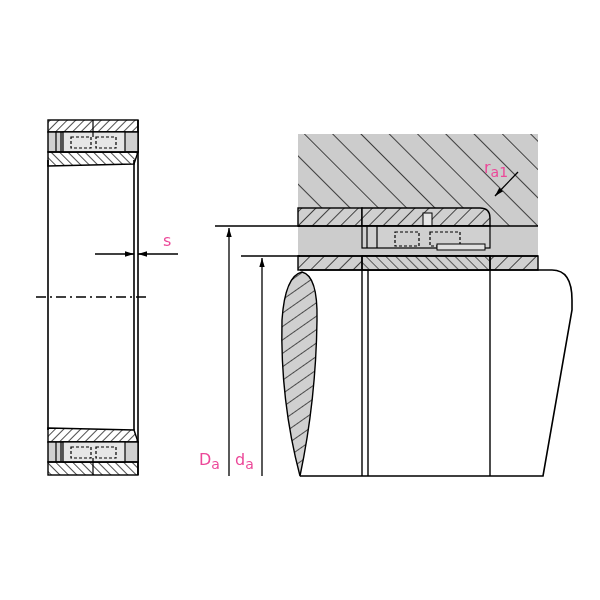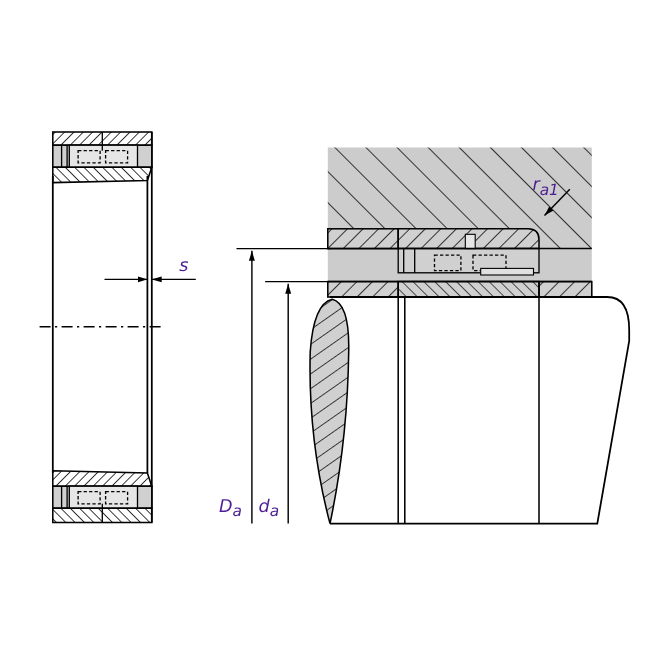--- a/index.html
+++ b/index.html
@@ -1,18 +1,18 @@
 <!DOCTYPE html>
 <html><head>
   <meta charset="utf-8">
   <style>
     html, body { margin: 0; padding: 0; background: #ffffff; }
     #canvas { position: relative; width: 600px; height: 600px; background: #ffffff; overflow: hidden; }
     svg { position: absolute; left: 0; top: 0; }
-    .lbl { position: absolute; font-family: "DejaVu Sans", sans-serif; color: #4c1d95; font-size: 16px; line-height: 1; white-space: nowrap; font-style: italic; }
+    .lbl { position: absolute; font-family: "DejaVu Sans", sans-serif; color: #ec4899; font-size: 16px; line-height: 1; white-space: nowrap; }
     .lbl sub { font-size: 14px; vertical-align: -4px; }
   </style>
 </head>
 <body>
 
 <div id="canvas">
 <svg width="600" height="600" viewBox="0 0 600 600" xmlns="http://www.w3.org/2000/svg">
   <defs>
     <pattern id="hatchFine" patternUnits="userSpaceOnUse" width="6" height="6" patternTransform="rotate(45)">
       <line x1="0" y1="0" x2="0" y2="6" stroke="#000" stroke-width="1.4"></line>

